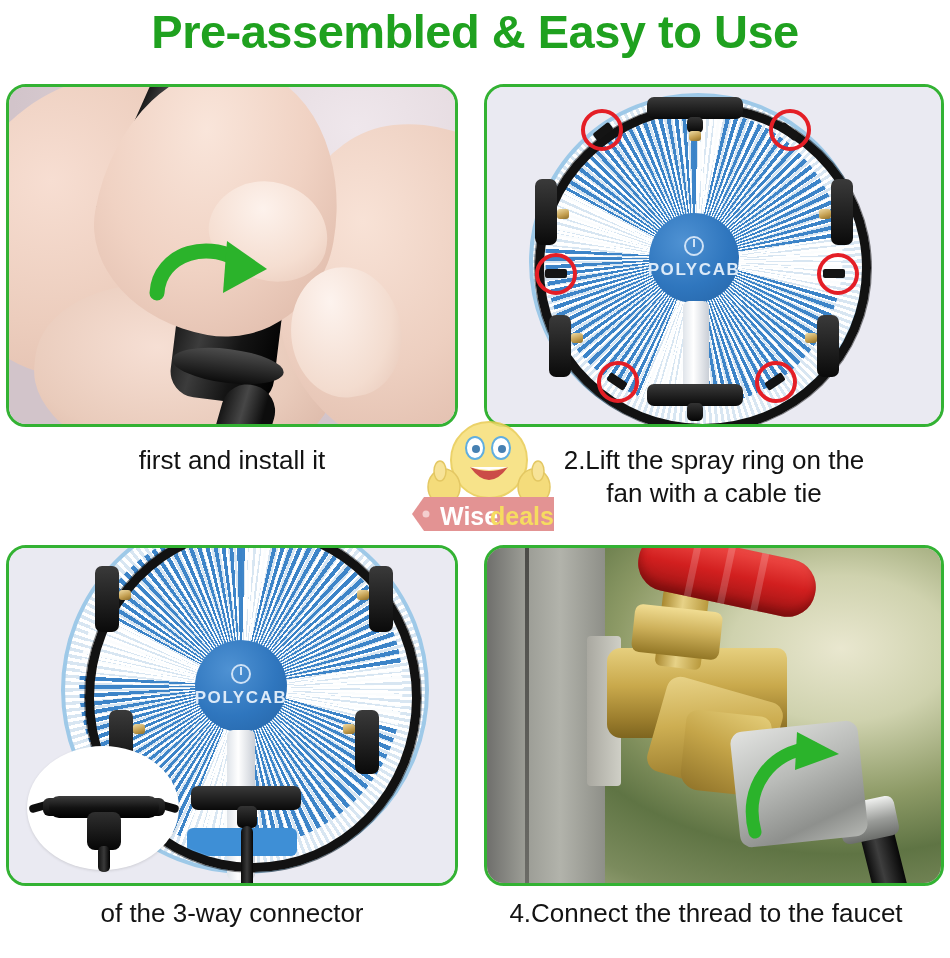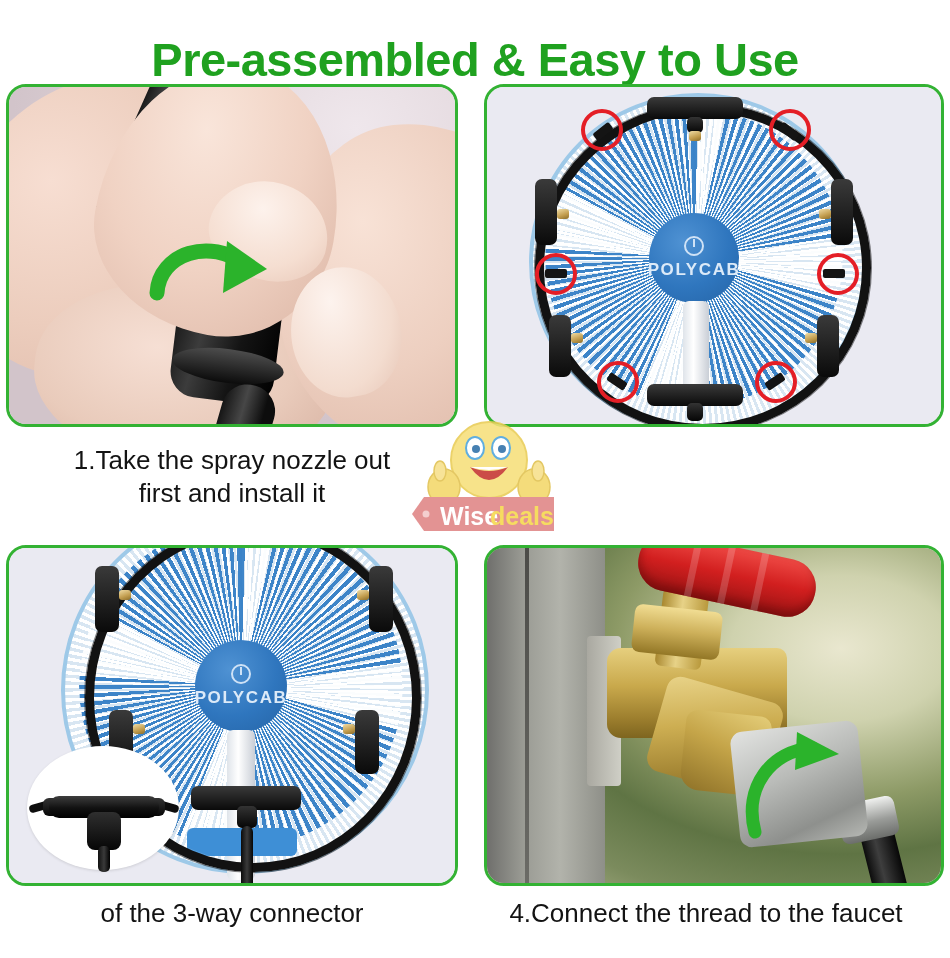--- a/index.html
+++ b/index.html
@@ -12,21 +12,20 @@
   }
 
   
   #headline{
     position:absolute;left:0;top:0;width:950px;height:62px;
     display:flex;align-items:center;justify-content:center;
     color:#1FA11F;
     font-size:47px;font-weight:bold;
     letter-spacing:-0.5px;
     white-space:nowrap;
-    margin-top:28px;
   }
 
   
   .panel{
     position:absolute;
     border:3px solid #33B233;
     border-radius:20px;
     overflow:hidden;
     box-sizing:border-box;
     background:#EAEAF2;
@@ -332,21 +331,20 @@
     <div class="skin" id="p1-nail-right"></div>
 
     <svg class="arrow-green" id="p1-arrow" viewBox="0 0 130 80">
       <path d="M8 58 C 10 18, 62 2, 96 30" stroke="#2BB32B" stroke-width="15" fill="none" stroke-linecap="round"></path>
       <polygon points="78,6 118,34 74,58" fill="#2BB32B"></polygon>
     </svg>
   </div>
 </div>
 
 <div class="caption" id="caption-1">
-  <span class="line">1.Take the spray nozzle out</span>
   <span class="line">first and install it</span>
 </div>
 
 <div class="panel" id="panel-2">
   <div class="fan-scene">
     <div class="fan-guard-outer" style="left:42px;top:6px;width:330px;height:330px;"></div>
     <div class="fan-blades-solid" style="left:58px;top:22px;width:298px;height:298px;"></div>
     <div class="fan-hub" style="left:162px;top:126px;width:90px;height:90px;">
       <div class="fan-hub-power"></div>
       <div class="fan-hub-brand">POLYCAB</div>
@@ -386,20 +384,22 @@
 
     <div class="tie" style="left:120px;top:290px;width:20px;height:9px;transform:rotate(34deg);"></div>
     <div class="red-ring" style="left:110px;top:274px;"></div>
 
     <div class="tie" style="left:278px;top:290px;width:20px;height:9px;transform:rotate(-34deg);"></div>
     <div class="red-ring" style="left:268px;top:274px;"></div>
   </div>
 </div>
 
 <div class="caption" id="caption-2">
+  <span class="line">2.Lift the spray ring on the</span>
+  <span class="line">fan with a cable tie</span>
 </div>
 
 <div class="panel" id="panel-3">
   <div class="fan-scene">
     <div class="fan-guard-outer" style="left:52px;top:-42px;width:360px;height:360px;"></div>
     <div class="fan-blades-solid" style="left:70px;top:-24px;width:324px;height:324px;"></div>
     <div class="fan-hub" style="left:186px;top:92px;width:92px;height:92px;">
       <div class="fan-hub-power"></div>
       <div class="fan-hub-brand">POLYCAB</div>
     </div>

